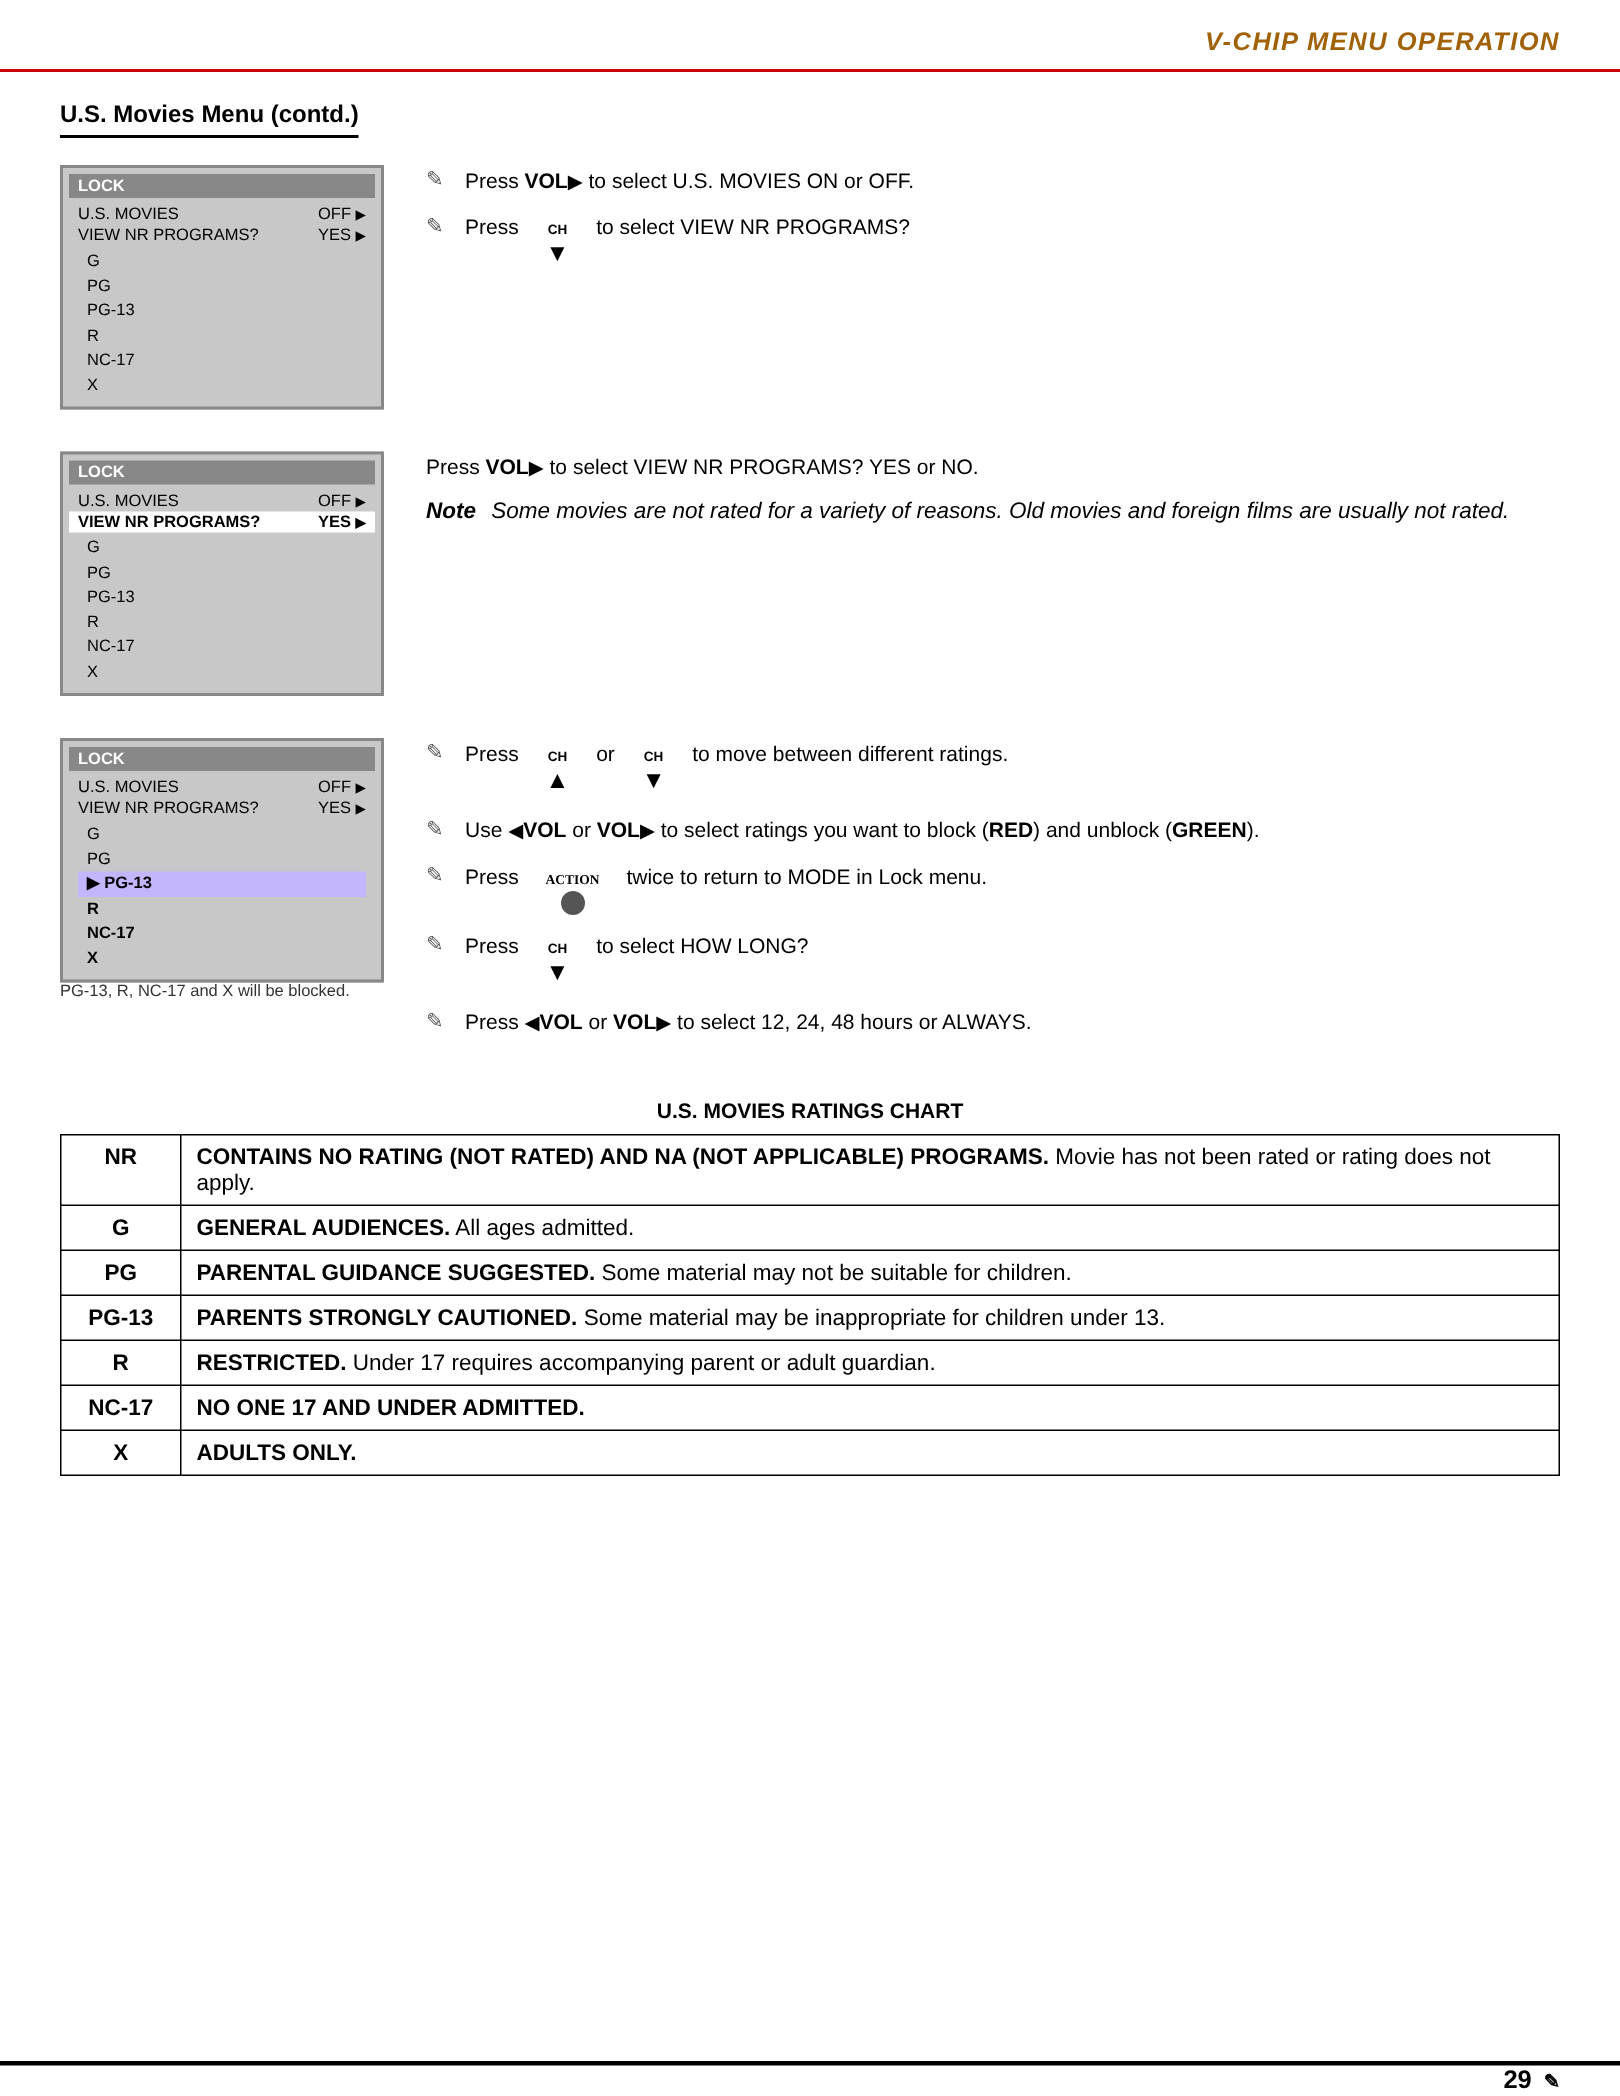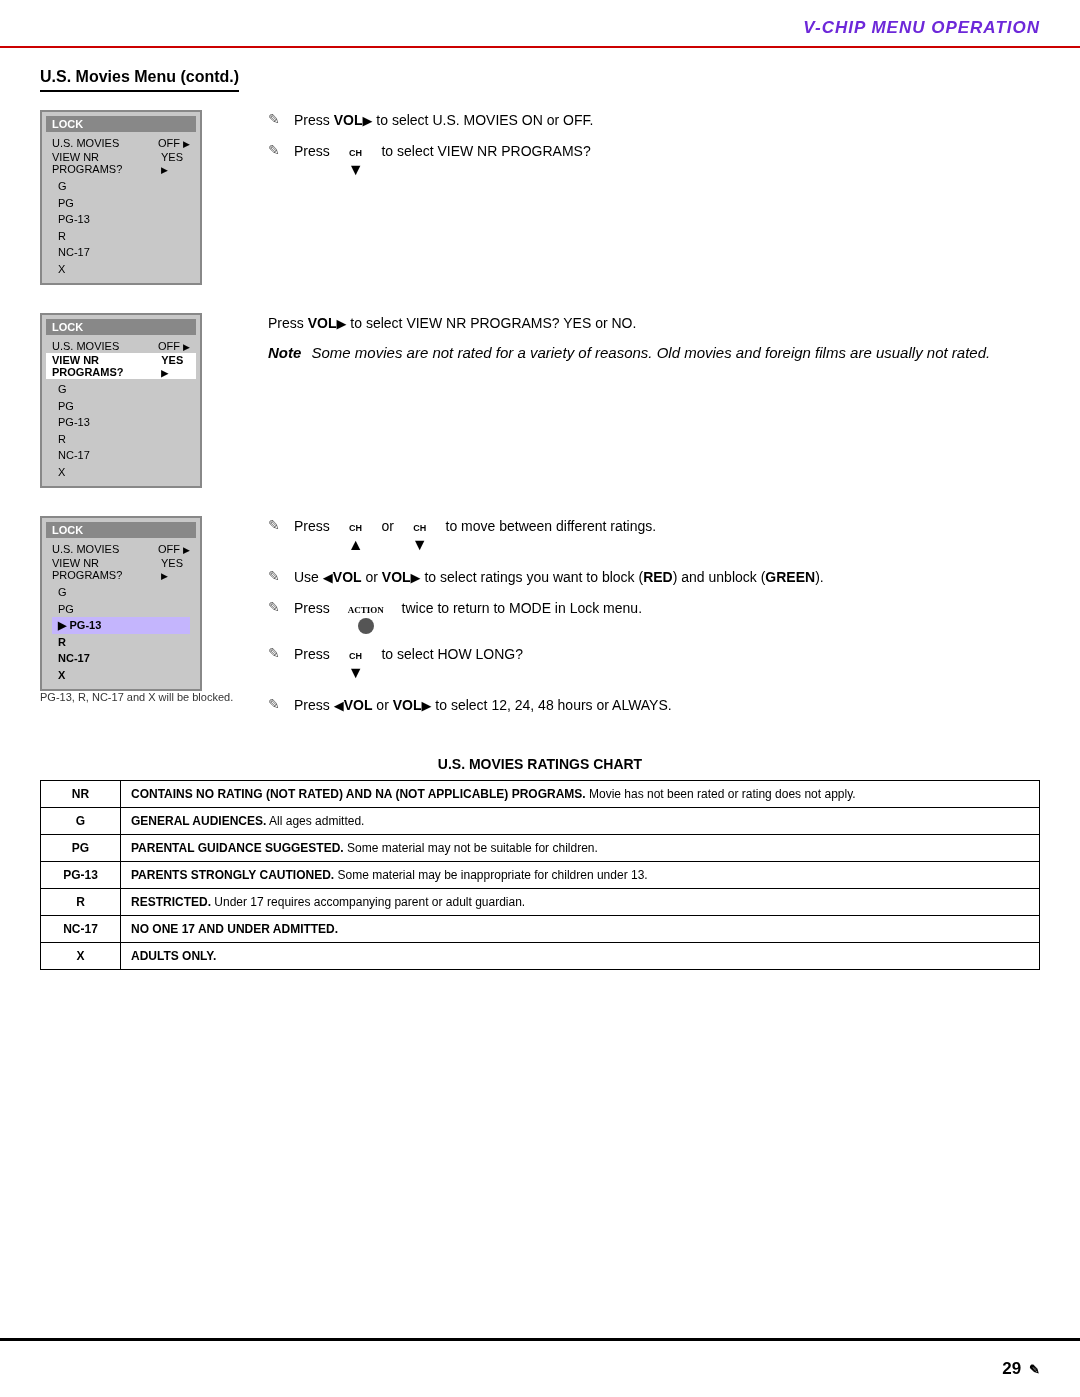--- a/index.html
+++ b/index.html
@@ -15,21 +15,21 @@
 
     
     .page-header {
       text-align: right;
       padding: 18px 40px 8px 40px;
       border-bottom: 2px solid #c00;
     }
     .page-header-title {
       font-size: 17px;
       font-weight: bold;
-      color: #6d28d9;
+      color: #a16207;
       letter-spacing: 1px;
       font-style: italic;
     }
     .page-header-title span.caps {
       text-transform: uppercase;
     }
 
     
     .main-content {
       padding: 20px 40px 60px 40px;
@@ -59,21 +59,21 @@
     .instructions-col {
       flex: 1;
     }
 
     
     .tv-menu {
       border: 2px solid #888;
       background: #c8c8c8;
       padding: 4px;
       font-size: 11px;
-      width: 162px;
+      width: 216px;
       font-family: Arial, sans-serif;
     }
     .tv-menu-title-bar {
       background: #888;
       color: #fff;
       font-weight: bold;
       padding: 2px 6px;
       font-size: 11px;
       margin-bottom: 4px;
     }
@@ -169,21 +169,21 @@
     
     .chart-title {
       font-weight: bold;
       font-size: 14px;
       text-align: center;
       margin-bottom: 8px;
     }
     .ratings-table {
       width: 100%;
       border-collapse: collapse;
-      font-size: 12px;
+      font-size: 15px;
       border: 1.5px solid #000;
     }
     .ratings-table td {
       border: 1.5px solid #000;
       padding: 6px 10px;
       vertical-align: top;
     }
     .ratings-table td.rating-code {
       font-weight: bold;
       text-align: center;
@@ -193,21 +193,21 @@
     
     .page-footer {
       position: absolute;
       bottom: 0;
       left: 0;
       right: 0;
       border-top: 3px solid #000;
       display: flex;
       justify-content: flex-end;
       align-items: center;
-      padding: 18px 40px;
+      padding: 0 40px;
       background: #fff;
     }
     .page-number {
       font-size: 14px;
       font-weight: bold;
     }
     .page-number .pg-num {
       font-size: 17px;
       font-weight: bold;
     }

